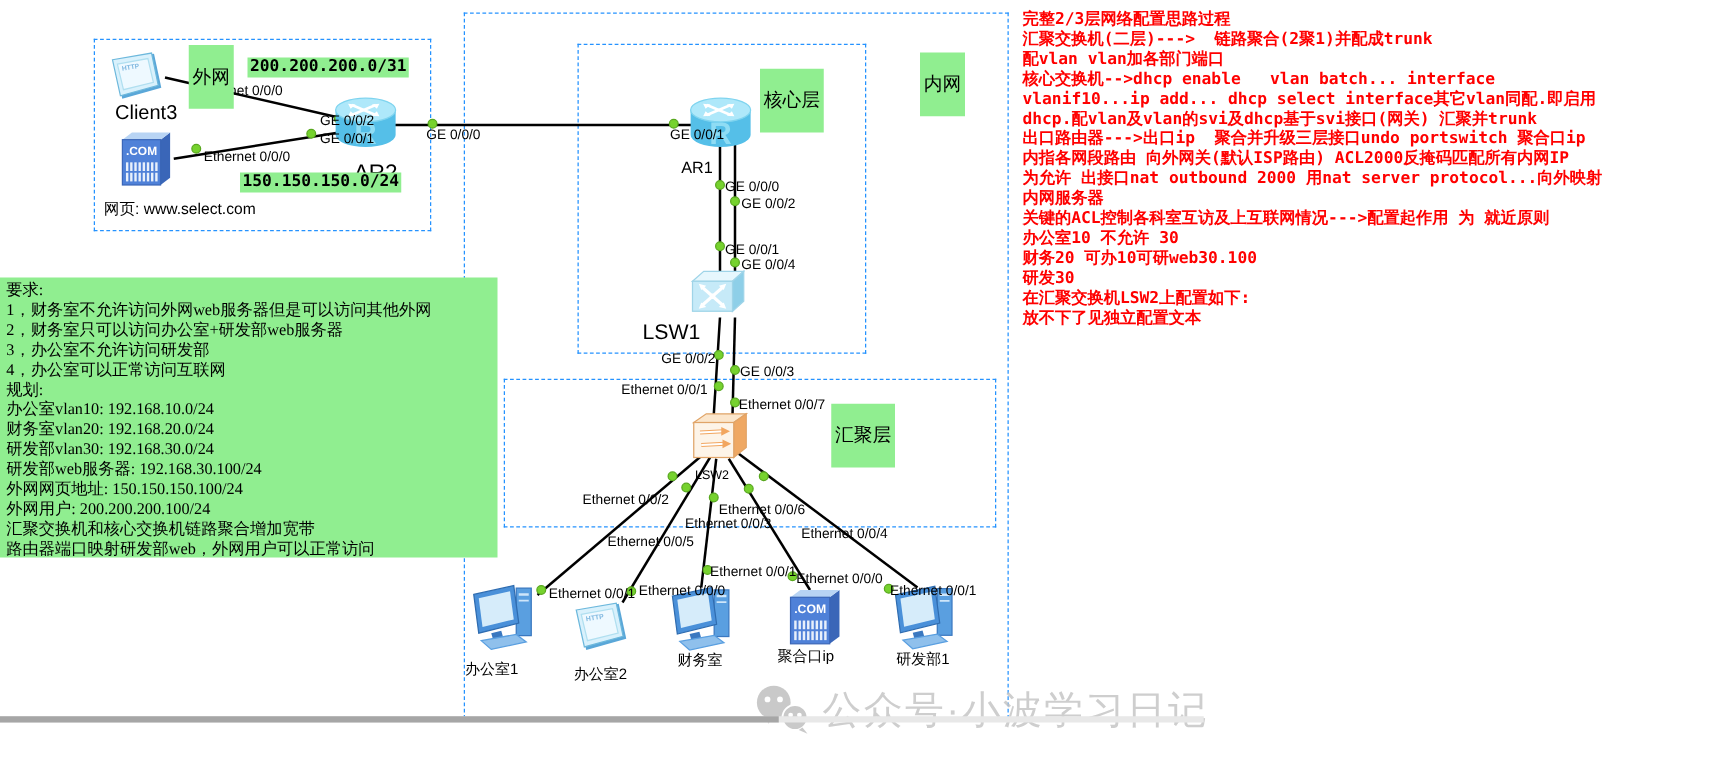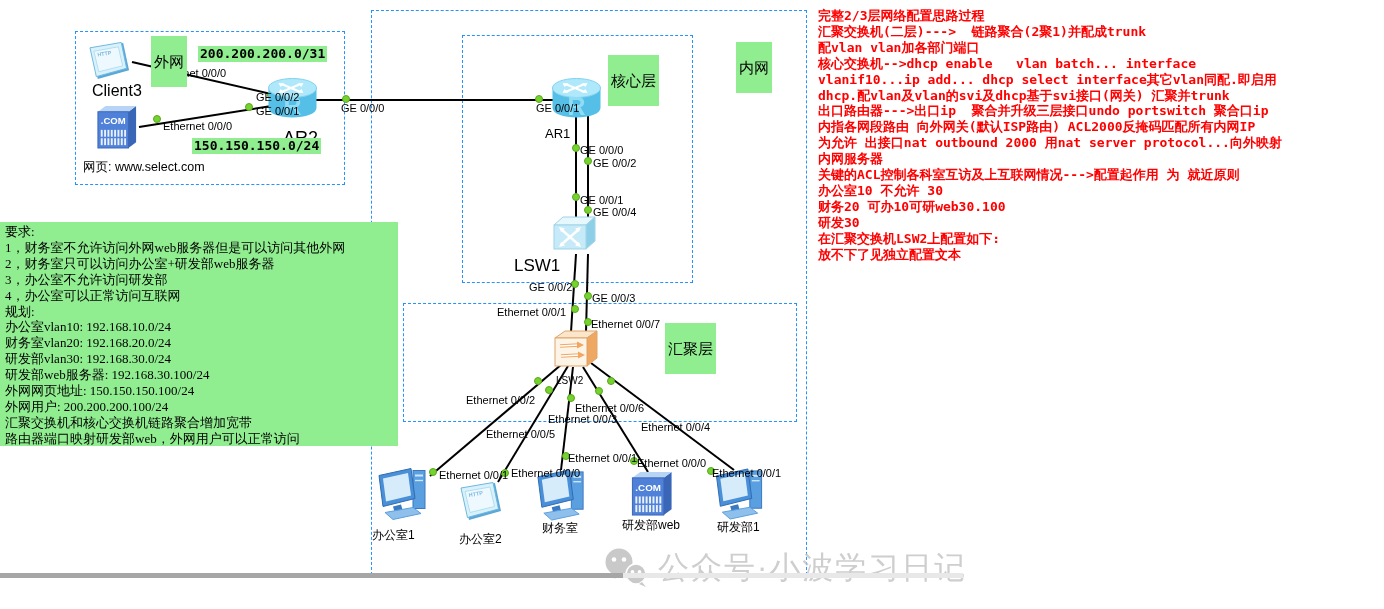--- a/index.html
+++ b/index.html
@@ -194,21 +194,21 @@
 
   <div class="dev-label" style="left:92px;top:82px;font-size:16px">Client3</div>
   <div class="dev-label" style="left:83px;top:159px;font-size:12.5px">网页: www.select.com</div>
   <div class="dev-label" style="left:283px;top:128px;font-size:18px">AR2</div>
   <div class="dev-label" style="left:545px;top:126px;font-size:13px">AR1</div>
   <div class="dev-label" style="left:514px;top:256px;font-size:17px">LSW1</div>
   <div class="dev-label" style="left:556px;top:375px;font-size:10px">LSW2</div>
   <div class="dev-label" style="left:372px;top:527px">办公室1</div>
   <div class="dev-label" style="left:459px;top:531px">办公室2</div>
   <div class="dev-label" style="left:542px;top:520px">财务室</div>
-  <div class="dev-label" style="left:622px;top:517px">研发部web</div>
+  <div class="dev-label" style="left:622px;top:517px">聚合口ip</div>
   <div class="dev-label" style="left:717px;top:519px">研发部1</div>
 
   <span class="port" style="left:157px;top:67px">Ethernet 0/0/0</span>
   <span class="port" style="left:163px;top:120px">Ethernet 0/0/0</span>
   <span class="port" style="left:256px;top:91px">GE 0/0/2</span>
   <span class="port" style="left:256px;top:105px">GE 0/0/1</span>
   <span class="port" style="left:341px;top:102px">GE 0/0/0</span>
   <span class="port" style="left:536px;top:102px">GE 0/0/1</span>
   <span class="port" style="left:580px;top:144px">GE 0/0/0</span>
   <span class="port" style="left:593px;top:157px">GE 0/0/2</span>

